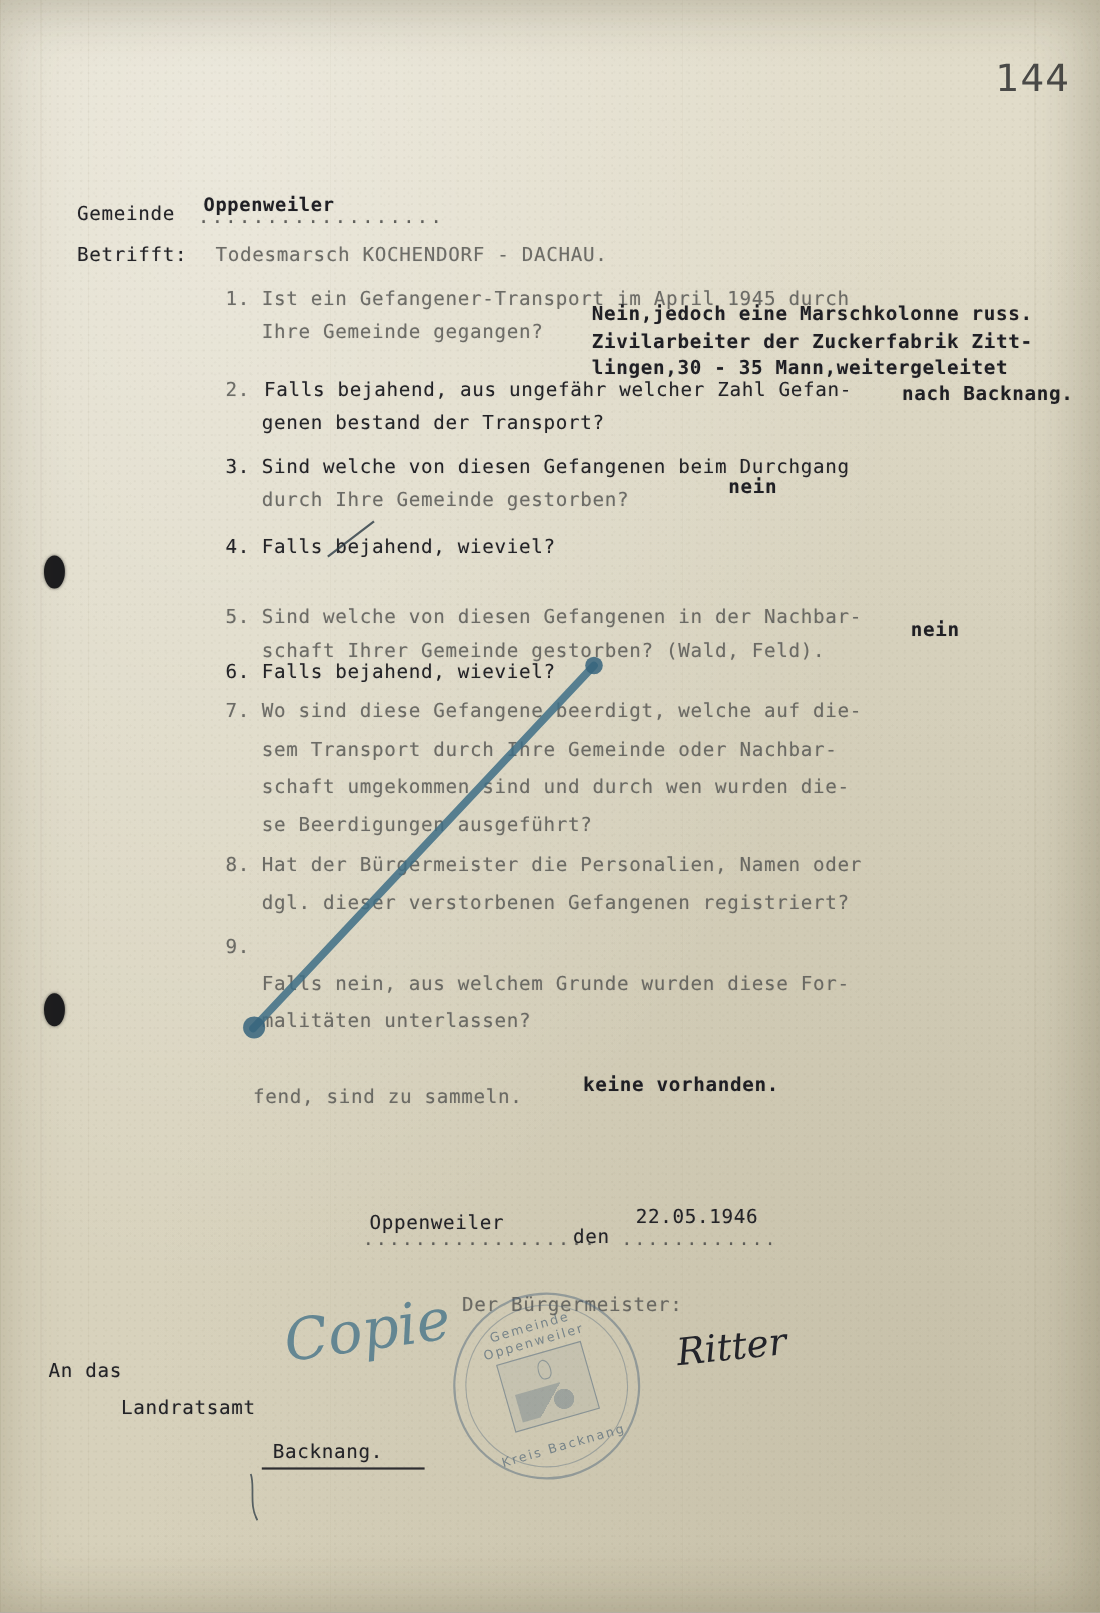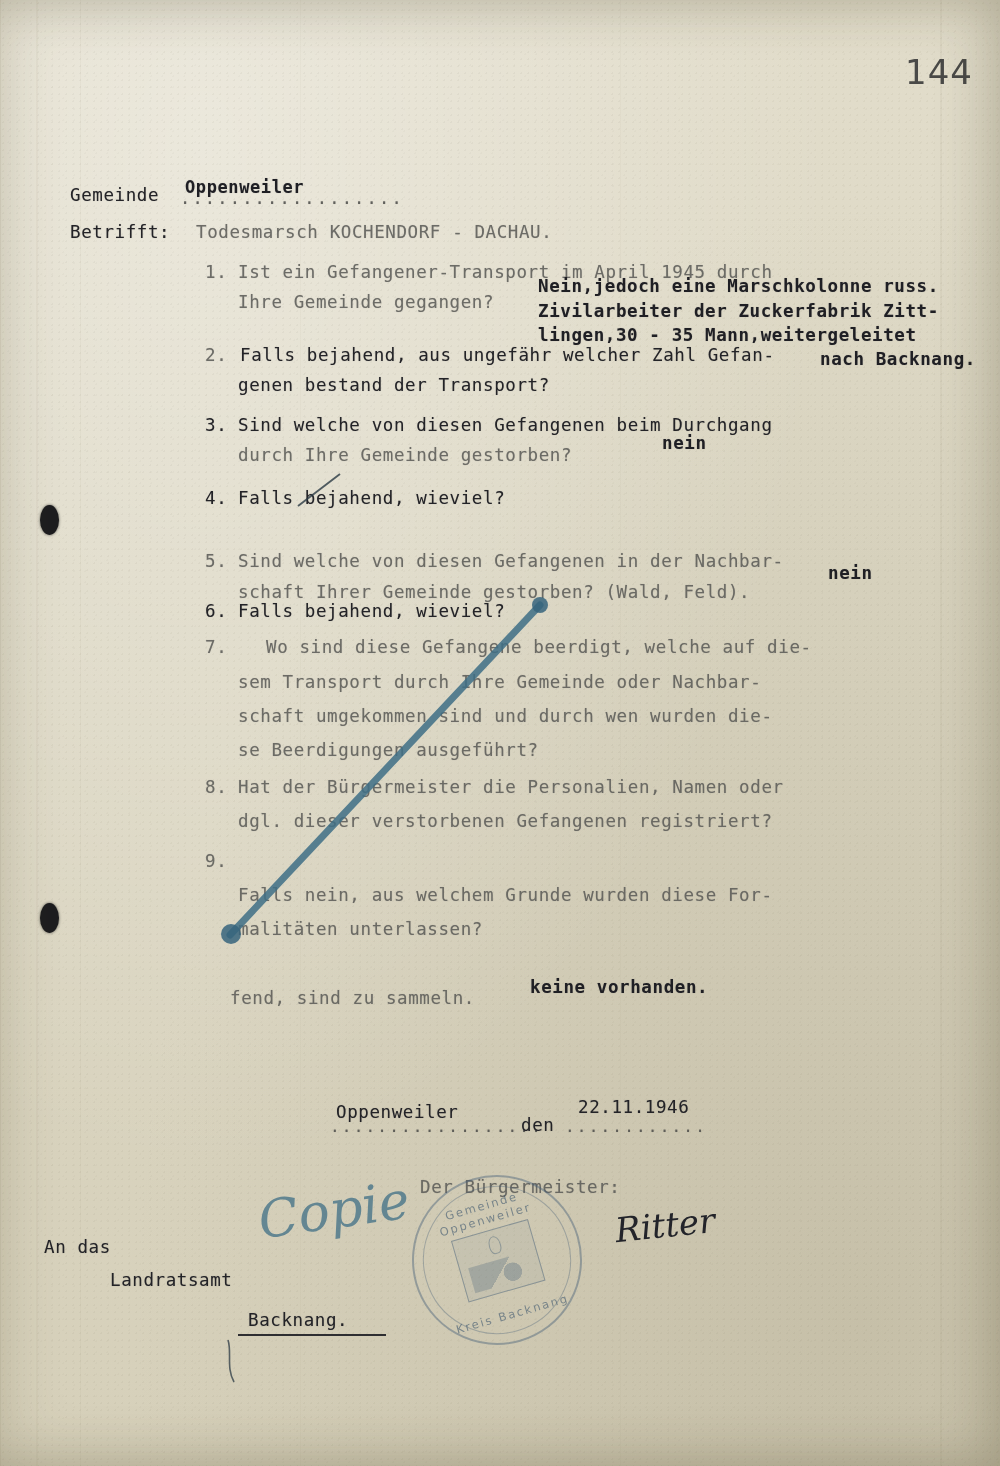--- a/index.html
+++ b/index.html
@@ -247,41 +247,41 @@
   <div class="tw faint" style="left:238px; top:549px;"></div>
   <div class="tw faint" style="left:238px; top:548px;"></div>
   <div class="tw faint" style="left:238px; top:546px;"></div>
   <div class="tw faint" style="left:238px; top:577px;">schaft Ihrer Gemeinde gestorben? (Wald, Feld).</div>
   <div class="tw strong" style="left:828px; top:558px;">nein</div>
 
   <div class="tw dark" style="left:205px; top:596px;">6.</div>
   <div class="tw dark" style="left:238px; top:596px;">Falls bejahend, wieviel?</div>
 
   <div class="tw faint" style="left:205px; top:632px;">7.</div>
-  <div class="tw faint" style="left:238px; top:632px;margin-left:28px;">Wo sind diese Gefangene beerdigt, welche auf die-</div>
+  <div class="tw faint" style="left:238px; top:632px;">Wo sind diese Gefangene beerdigt, welche auf die-</div>
   <div class="tw faint" style="left:238px; top:667px;">sem Transport durch Ihre Gemeinde oder Nachbar-</div>
   <div class="tw faint" style="left:238px; top:701px;">schaft umgekommen sind und durch wen wurden die-</div>
   <div class="tw faint" style="left:238px; top:735px;">se Beerdigungen ausgeführt?</div>
 
   <div class="tw faint" style="left:205px; top:772px;">8.</div>
   <div class="tw faint" style="left:238px; top:772px;">Hat der Bürgermeister die Personalien, Namen oder</div>
   <div class="tw faint" style="left:238px; top:806px;">dgl. dieser verstorbenen Gefangenen registriert?</div>
 
   <div class="tw faint" style="left:205px; top:846px;">9.</div>
   <div class="tw faint" style="left:238px; top:914px;">malitäten unterlassen?</div>
   <div class="tw faint" style="left:238px; top:880px;">Falls nein, aus welchem Grunde wurden diese For-</div>
 
   <div class="tw faint" style="left:230px; top:983px;">fend, sind zu sammeln.</div>
   <div class="tw strong" style="left:530px; top:972px;">keine vorhanden.</div>
 
   <div class="tw dark" style="left:336px; top:1097px;">Oppenweiler</div>
   <div class="tw faint dots" style="left:330px; top:1112px; font-size:16px;">..................</div>
   <div class="tw dark" style="left:521px; top:1110px;">den</div>
   <div class="tw faint dots" style="left:565px; top:1112px; font-size:16px;">............</div>
-  <div class="tw dark" style="left:578px; top:1092px;">22.11.1946</div>
+  <div class="tw dark" style="left:578px; top:1092px;">22.05.1946</div>
 
   <div class="tw faint" style="left:420px; top:1172px;">Der Bürgermeister:</div>
 
   <div class="signature">Ritter</div>
 
   <div class="copy-mark">Copie</div>
 
   <div class="stamp">
     <div class="stamp-top">Gemeinde Oppenweiler</div>
     <div class="stamp-emblem"></div>

